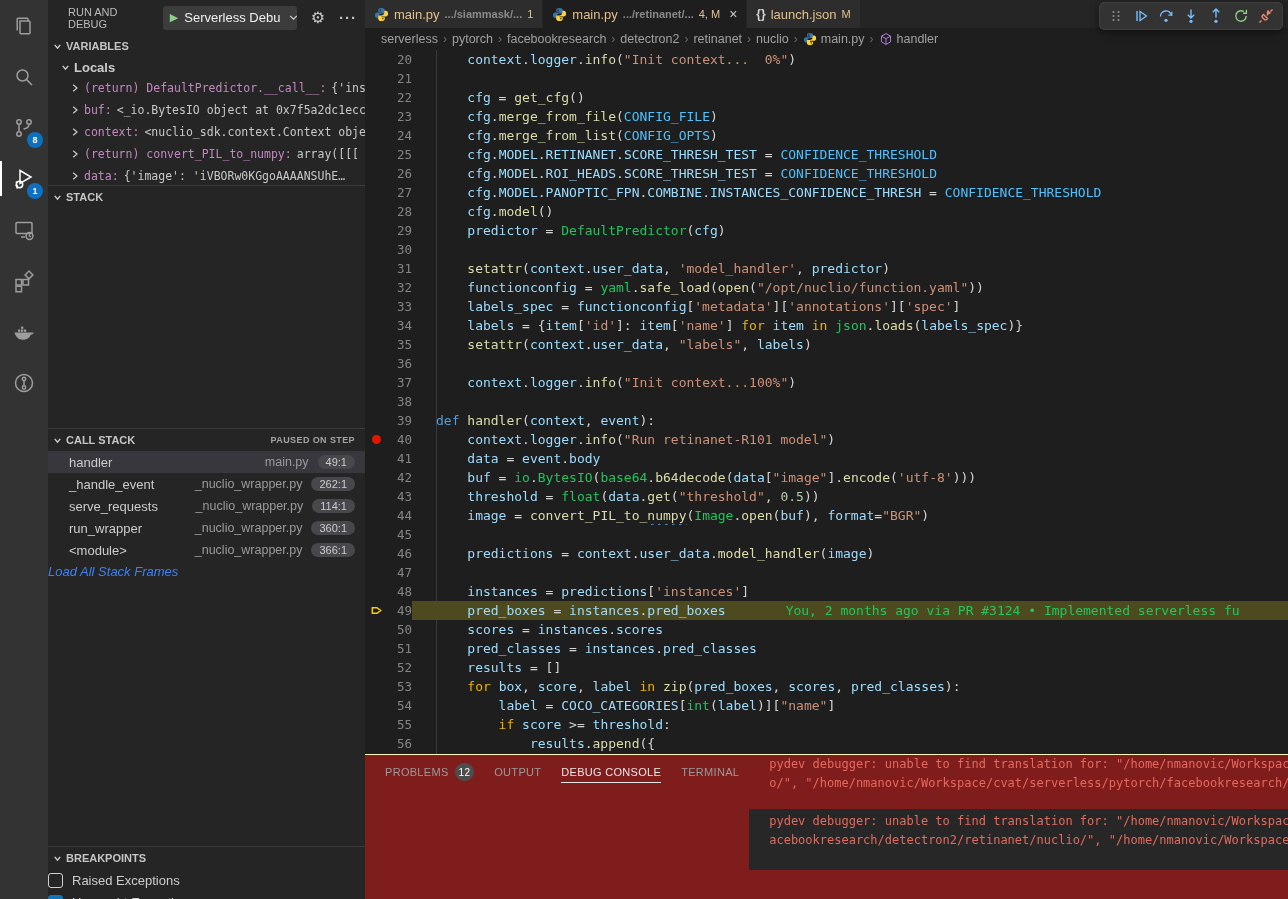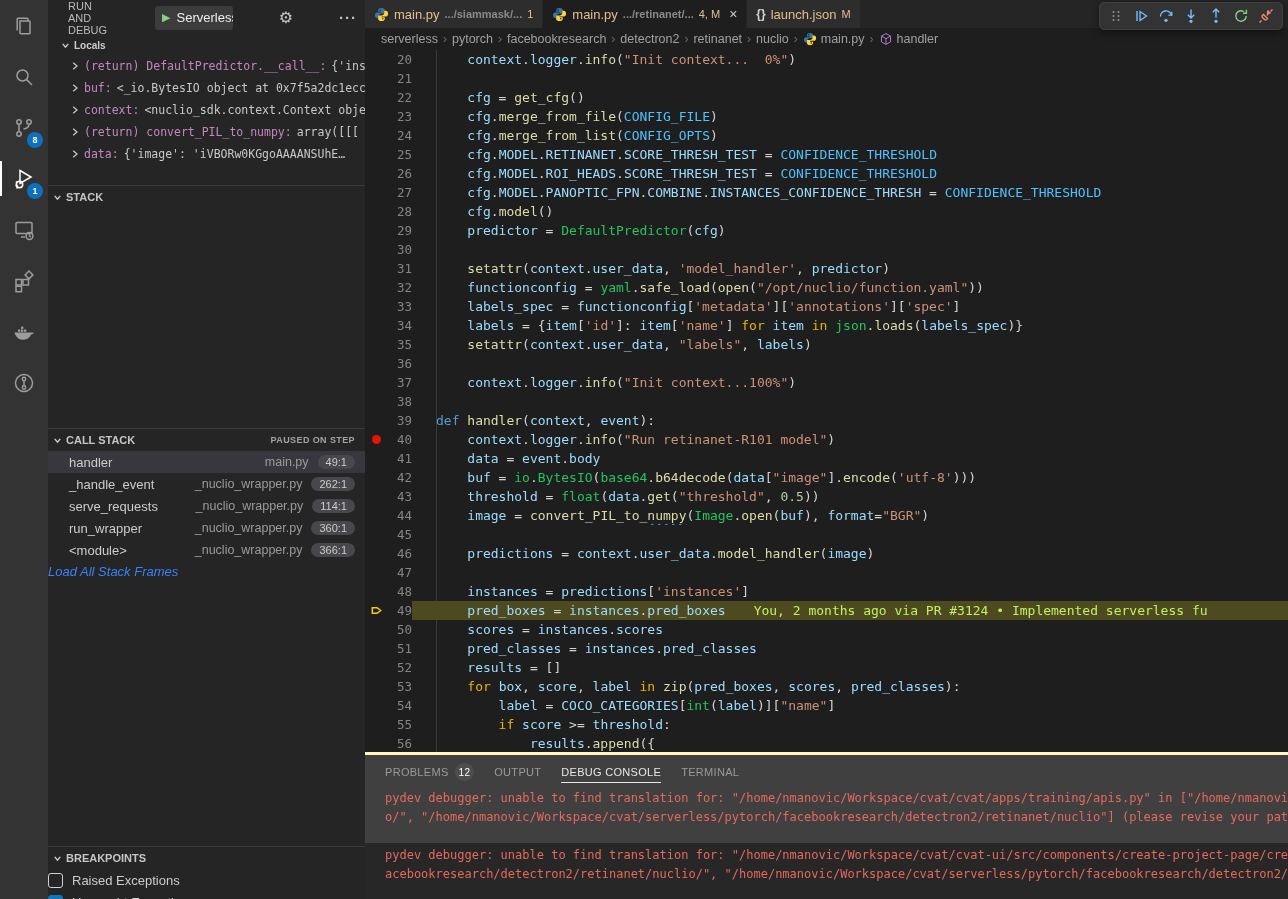--- a/index.html
+++ b/index.html
@@ -8,32 +8,32 @@
   
   .activitybar{width:48px;flex:none;background:#333333;display:flex;flex-direction:column;}
   .ab-item{position:relative;width:48px;height:51px;display:flex;align-items:center;justify-content:center;color:#9d9d9d;cursor:pointer;}
   .ab-item.active{color:#ffffff;}
   .ab-item.active::before{content:'';position:absolute;left:0;top:8px;bottom:8px;width:2px;background:#ffffff;}
   .ab-icon svg{width:24px;height:24px;display:block;}
   .ab-badge{position:absolute;right:5px;bottom:5px;min-width:16px;height:16px;border-radius:9px;background:#0e70c0;
             color:#fff;font-size:9px;font-weight:bold;display:flex;align-items:center;justify-content:center;}
   
   .sidebar{width:317px;flex:none;background:#252526;display:flex;flex-direction:column;overflow:hidden;}
-  .sb-title{height:35px;flex:none;display:flex;align-items:center;padding:0 8px 0 20px;font-size:11px;color:#bbbbbb;gap:32px;}
+  .sb-title{height:35px;flex:none;display:flex;align-items:center;padding:0 8px 0 20px;font-size:11px;color:#bbbbbb;}
   .launch{margin-left:10px;display:flex;align-items:center;gap:6px;padding:0 7px;height:24px;background:#3c3c3c;
           border-radius:3px;color:#f0f0f0;font-size:13px;white-space:nowrap;overflow:hidden;}
   .launch .play{color:#89d185;font-size:11px;line-height:1;}
   .launch .chev-d{margin-left:2px;}
   .sb-gear{margin-left:14px;color:#c5c5c5;font-size:16px;line-height:1;cursor:pointer;}
   .sb-more{margin-left:14px;color:#c5c5c5;font-size:15px;font-weight:bold;letter-spacing:1px;cursor:pointer;}
   .section{border-top:1px solid #3b3b3b;overflow:hidden;flex:none;}
   .sec-h{height:22px;display:flex;align-items:center;gap:3px;padding:0 10px 0 4px;font-size:11px;font-weight:bold;color:#c5c5c5;}
   .chev svg{width:11px;height:11px;display:block;}
   .status-right{margin-left:auto;font-size:9px;letter-spacing:.4px;color:rgba(204,204,204,.75);font-weight:bold;}
-  .locals-row{height:20px;display:flex;align-items:center;gap:3px;padding-left:12px;font-size:10px;font-weight:bold;color:#cccccc;}
+  .locals-row{height:20px;display:flex;align-items:center;gap:3px;padding-left:12px;font-size:13px;font-weight:bold;color:#cccccc;}
   .vrow{height:22px;display:flex;align-items:center;padding-left:22px;font-family:"DejaVu Sans Mono",monospace;
         font-size:11.5px;white-space:nowrap;overflow:hidden;cursor:pointer;}
   .vrow .vchev{margin-right:4px;flex:none;color:#cccccc;}
   .vchev svg{width:10px;height:10px;display:block;}
   .vname{color:#c586c0;margin-right:5px;flex:none;}
   .vval{color:#c8c8c8;}
   .sec-watch{flex:none;}
   .sec-callstack{flex:1 1 auto;}
   .csrow{height:22px;display:flex;align-items:center;padding:0 10px 0 21px;color:#cccccc;cursor:pointer;}
   .csrow.sel{background:#37373d;}
@@ -74,23 +74,23 @@
   .line{position:relative;display:flex;height:19px;line-height:19px;font-family:"DejaVu Sans Mono",monospace;font-size:13px;white-space:pre;}
   .marg{width:22px;flex:none;display:flex;align-items:center;justify-content:center;}
   .bpdot{width:9px;height:9px;border-radius:50%;background:#e51400;}
   .cur-arrow svg{width:13px;height:13px;display:block;}
   .ln{width:25px;flex:none;text-align:right;color:#858585;font-size:12.5px;}
   .lbody{flex:1;min-width:0;padding-left:24px;overflow:hidden;}
   .line.cur .lbody{background:#4e4a1f;}
   .tk-k{color:#569cd6}.tk-c{color:#eab308}.tk-f{color:#dcdcaa}.tk-v{color:#9cdcfe}
   .tk-s{color:#ce9178}.tk-n{color:#b5cea8}.tk-C{color:#4fc1ff}.tk-t{color:#22c55e}.tk-p{color:#d4d4d4}
   .tk-fq{color:#dcdcaa;text-decoration:underline wavy #4f9cd6 1px;text-underline-offset:3px;}
-  .blame{color:#bef264;margin-left:28px;}
+  .blame{color:#22c55e;margin-left:60px;}
   
-  .panel{height:144px;flex:none;background:#404040;border-top:3px solid #fef9c3;overflow:hidden;display:flex;flex-direction:column;}
+  .panel{height:144px;flex:none;background:#7f1d1d;border-top:1px solid #fef9c3;overflow:hidden;display:flex;}
   .panel-tabs{height:34px;flex:none;display:flex;align-items:center;padding-left:10px;}
   .ptab{position:relative;height:34px;display:flex;align-items:center;gap:6px;padding:0 10px;font-size:11px;
         letter-spacing:.3px;color:#9a9a9a;cursor:pointer;}
   .ptab.active{color:#e7e7e7;}
   .ptab.active::after{content:'';position:absolute;left:10px;right:10px;bottom:6px;height:1px;background:#e7e7e7;}
   .pbadge{min-width:18px;height:18px;border-radius:9px;background:#4d4d4d;color:#ffffff;font-size:10px;
           display:flex;align-items:center;justify-content:center;padding:0 4px;box-sizing:border-box;}
   .pmsgs{flex:1;overflow:hidden;}
   .pmsg{font-family:"DejaVu Sans Mono",monospace;font-size:12px;line-height:19px;color:#e5695c;white-space:pre;
         overflow:hidden;padding-left:20px;}
@@ -194,20 +194,28 @@
             <svg viewBox="0 0 10 10">
               <polyline points="2,3.5 5,6.5 8,3.5" fill="none" stroke="#cccccc" stroke-width="1.2"></polyline>
             </svg>
           </span>
       </span>
       <span class="sb-gear">⚙</span>
       <span class="sb-more">···</span>
     </div>
 
     <div class="section" style="height:150px;border-top:none;">
+      <div class="sec-h">
+        <span class="chev">
+            <svg viewBox="0 0 10 10">
+              <polyline points="2.5,3.5 5,6.5 7.5,3.5" fill="none" stroke="#cccccc" stroke-width="1.3"></polyline>
+            </svg>
+          </span>
+        <span>VARIABLES</span>
+      </div>
       <div class="locals-row">
         <span class="chev">
             <svg viewBox="0 0 10 10">
               <polyline points="2.5,3.5 5,6.5 7.5,3.5" fill="none" stroke="#cccccc" stroke-width="1.3"></polyline>
             </svg>
           </span>
         <span>Locals</span>
       </div>
       <div id="varrows">
           <div class="vrow">

